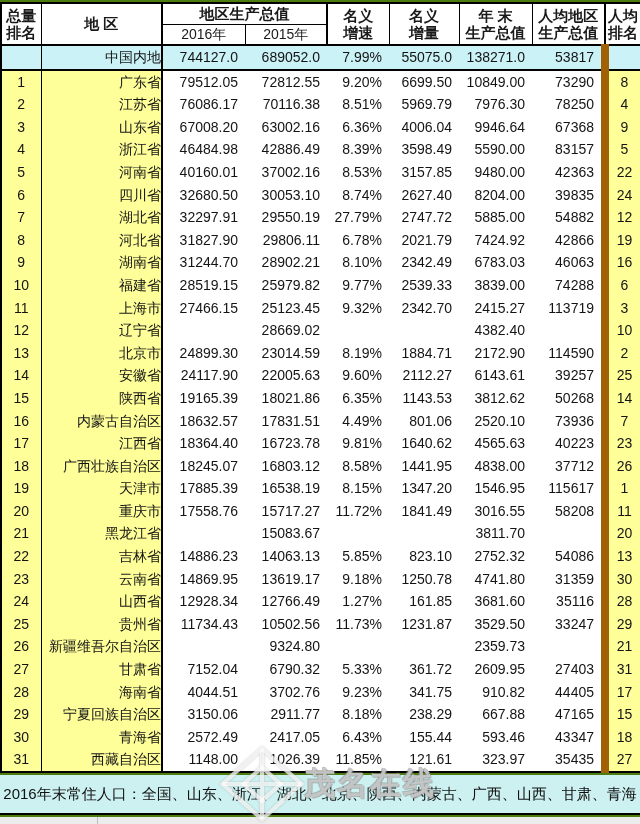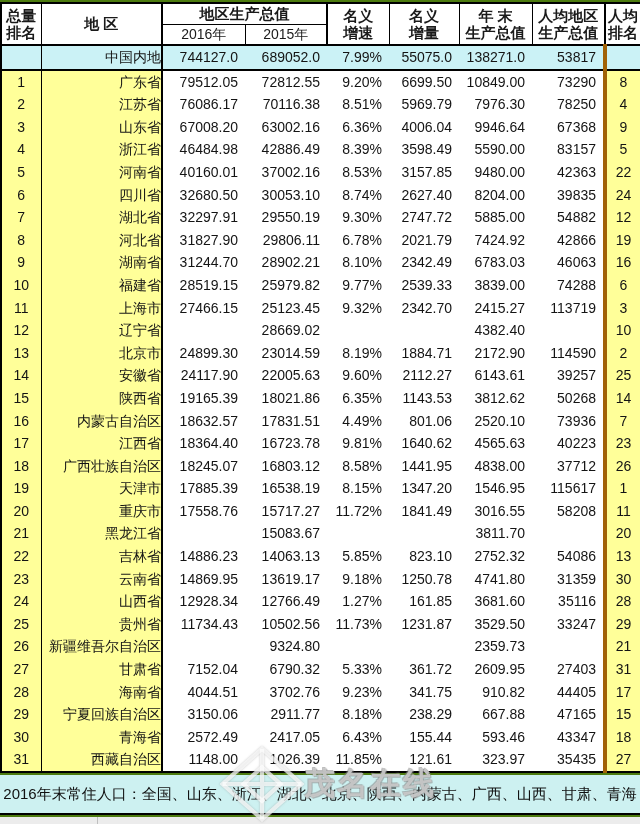--- a/index.html
+++ b/index.html
@@ -22,21 +22,21 @@
   thead tr:first-child th { border-top:2px solid #000; }
   thead th[rowspan], thead tr:last-child th { border-bottom:2px solid #000; }
 
   tbody td {
     height:22.6px; padding:0; font-size:14px; color:#141414;
     vertical-align:middle; line-height:22.6px; white-space:nowrap; overflow:hidden;
   }
   td.cell-rank   { text-align:center; background:#FFFF99; border-right:1px solid #000; }
   td.cell-region { text-align:right; background:#FFFF99; border-right:2px solid #000; }
   td.num         { text-align:right; padding-right:7px; background:#ffffff; }
-  td.num.pc      { border-right:4px solid #a16207; }
+  td.num.pc      { border-right:8px solid #a16207; }
   td.cell-prank  { text-align:center; background:#FFFF99; }
   tr.summary td  { background:#CBF2F6 !important; border-bottom:2px solid #000; }
 
   .footer {
     position:absolute; top:775px; left:0; width:640px; height:40px;
     background:#CDF1F1; border-bottom:2px solid #000;
     font-size:15px; color:#111; text-align:center; line-height:38px; white-space:nowrap;
   }
   .bottom-strip {
     position:absolute; top:817px; left:0; width:640px; height:7px; background:#ECECEC;
@@ -169,21 +169,21 @@
           <td class="num">2627.40</td>
           <td class="num">8204.00</td>
           <td class="num pc">39835</td>
           <td class="cell-prank">24</td>
         </tr>
         <tr>
           <td class="cell-rank">7</td>
           <td class="cell-region">湖北省</td>
           <td class="num">32297.91</td>
           <td class="num">29550.19</td>
-          <td class="num">9.30%</td>
+          <td class="num">27.79%</td>
           <td class="num">2747.72</td>
           <td class="num">5885.00</td>
           <td class="num pc">54882</td>
           <td class="cell-prank">12</td>
         </tr>
         <tr>
           <td class="cell-rank">8</td>
           <td class="cell-region">河北省</td>
           <td class="num">31827.90</td>
           <td class="num">29806.11</td>

